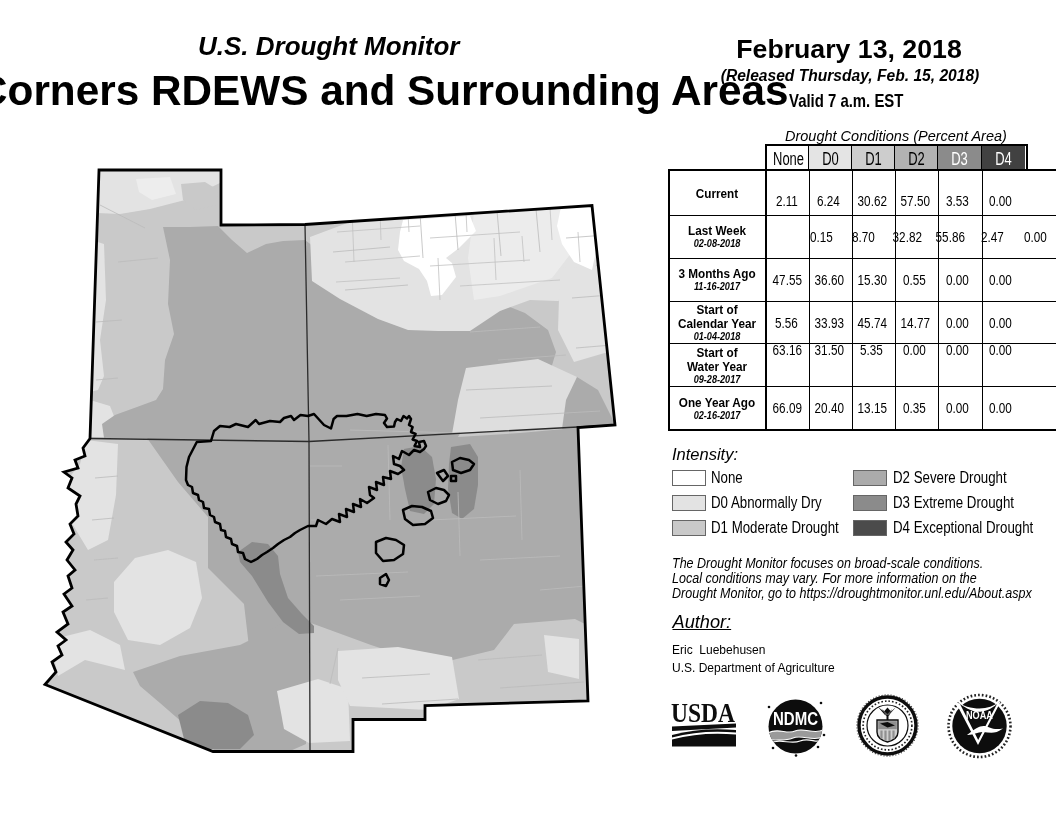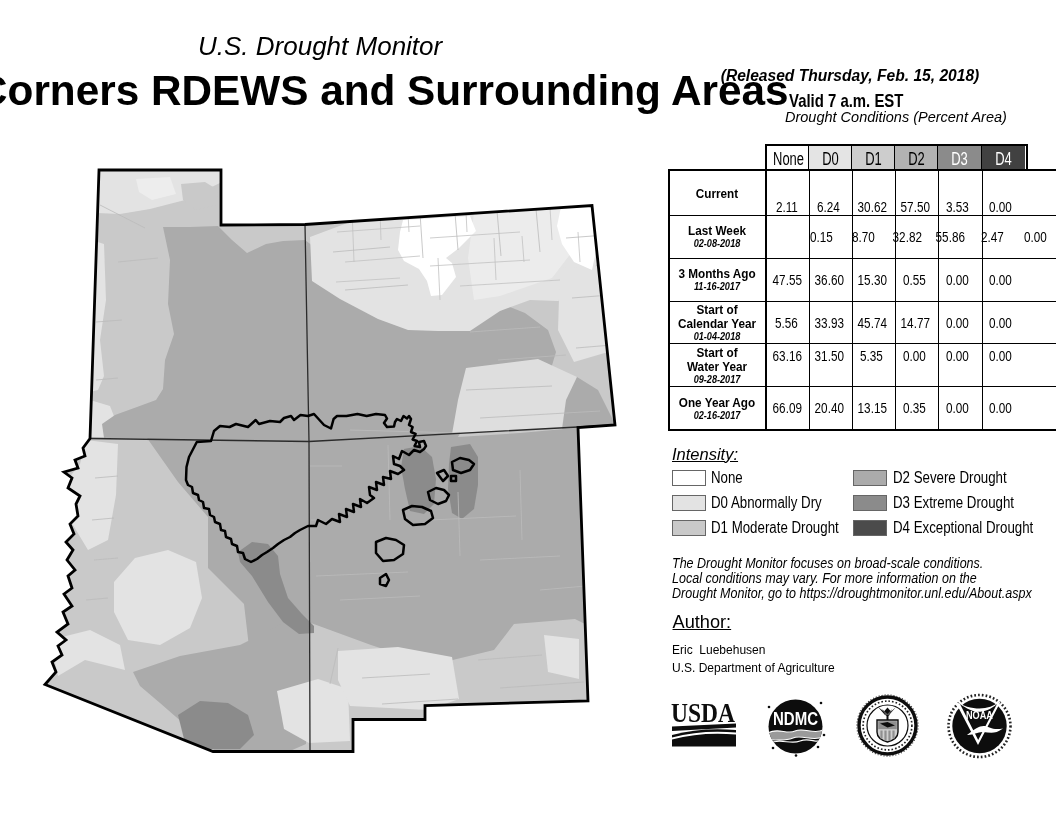--- a/index.html
+++ b/index.html
@@ -17,22 +17,23 @@
   .hc b{display:inline-block;transform:scaleX(.72);font-weight:normal;}
   .sw{width:34.2px;height:16px;border:1px solid #666;box-sizing:border-box;}
   .swl{font-size:16px;line-height:16px;transform:scaleX(.83);transform-origin:left;white-space:nowrap;}
 </style>
 </head>
 <body>
 <div id="page">
 
 <div class="abs" style="left:-23px;top:70.1px;font-size:42.3px;line-height:1;font-weight:bold;white-space:nowrap;">Corners RDEWS and Surrounding Areas</div>
 
-<div class="abs" style="left:198px;top:33px;font-size:26px;line-height:1;font-weight:normal;font-style:italic;white-space:nowrap;">U.S. Drought Monitor</div>
-
+<div class="abs" style="left:198px;top:33px;font-size:26px;line-height:1;font-weight:bold;font-style:italic;white-space:nowrap;">U.S. Drought Monitor</div>
+
+<div class="abs" style="left:649px;top:36.1px;width:400px;text-align:center;font-size:26.7px;line-height:1;font-weight:bold;">February 13, 2018</div>
 
 <div class="abs" style="left:650px;top:67.6px;width:400px;text-align:center;font-size:15.6px;line-height:1;font-weight:bold;font-style:italic;">(Released Thursday, Feb. 15, 2018)</div>
 
 <div class="abs" style="left:788.8px;top:90.9px;font-size:19px;line-height:1;font-weight:bold;"><span style="display:inline-block;transform:scaleX(.785);transform-origin:left;">Valid 7 a.m. EST</span></div>
 
 <svg class="abs" style="left:0;top:0;" width="1056" height="816" viewBox="0 0 1056 816">
 <defs>
 <clipPath id="states">
 <path d="M99,170 L221,170 L221,225 L305,224.5 L592,205.5 L615,425 L578,427.5 L588,701 L425,705.5 L425,719.5 L353,719.5 L353,751.5 L213,751.5 L45,684.5 L56,672 L52,662 L62,655 L58,646 L66,640 L57,632 L68,624 L63,612 L72,606 L64,594 L72,588 L68,576 L75,570 L67,560 L73,550 L66,542 L74,534 L70,524 L78,516 L76,504 L80,496 L68,488 L72,478 L64,472 L78,468 L75,460 L85,456 L83,448 L90,438.5 Z"></path>
 </clipPath>
@@ -116,21 +117,21 @@
 <path d="M452,462 L460,458 L469,460 L474,464 L470,470 L461,473 L453,470 Z"></path>
 
 <rect x="451" y="476" width="5" height="5"></rect>
 
 <path d="M437,473 L444,470 L448,476 L443,481 Z"></path>
 </g>
 
 <path fill="none" stroke="#000" stroke-width="2.8" d="M99,170 L221,170 L221,225 L305,224.5 L592,205.5 L615,425 L578,427.5 L588,701 L425,705.5 L425,719.5 L353,719.5 L353,751.5 L213,751.5 L45,684.5 L56,672 L52,662 L62,655 L58,646 L66,640 L57,632 L68,624 L63,612 L72,606 L64,594 L72,588 L68,576 L75,570 L67,560 L73,550 L66,542 L74,534 L70,524 L78,516 L76,504 L80,496 L68,488 L72,478 L64,472 L78,468 L75,460 L85,456 L83,448 L90,438.5 Z"></path>
 </svg>
 
-<div class="abs" style="left:785px;top:110px;font-size:14.5px;line-height:1;font-style:italic;white-space:nowrap;">Drought Conditions (Percent Area)</div>
+<div class="abs" style="left:785px;top:129px;font-size:14.5px;line-height:1;font-style:italic;white-space:nowrap;">Drought Conditions (Percent Area)</div>
 
 <div class="abs" style="left:764.9px;top:143.8px;width:263.6px;height:27.3px;border:2.6px solid #000;box-sizing:border-box;">
   <div style="display:flex;height:100%;">
     <div class="hc" style="width:42.2px;background:#fff;border-right:1px solid #000;box-sizing:border-box;"><b>None</b></div>
     <div class="hc" style="width:43.2px;background:#e4e4e4;border-right:1px solid #000;box-sizing:border-box;"><b>D0</b></div>
     <div class="hc" style="width:43px;background:#cdcdcd;border-right:1px solid #000;box-sizing:border-box;"><b>D1</b></div>
     <div class="hc" style="width:43px;background:#b2b2b2;border-right:1px solid #000;box-sizing:border-box;"><b>D2</b></div>
     <div class="hc" style="width:43.5px;background:#8b8b8b;border-right:1px solid #000;box-sizing:border-box;color:#fff;"><b>D3</b></div>
     <div class="hc" style="width:43.3px;background:#414141;color:#fff;"><b>D4</b></div>
   </div>
@@ -169,21 +170,21 @@
       </div>
   <div class="abs lbl" style="left:0;top:172.8px;width:94px;height:43px;">
         <b>Start of<br>Water Year</b>
         <i>09-28-2017</i>
       </div>
   <div class="abs lbl" style="left:0;top:215.5px;width:94px;height:43px;">
         <b>One Year Ago</b>
         <i>02-16-2017</i>
       </div>
 
-  <div class="abs row" style="top:14px;">
+  <div class="abs row" style="top:8px;">
     <span><b>2.11</b></span>
         <span><b>6.24</b></span>
         <span><b>30.62</b></span>
         <span><b>57.50</b></span>
         <span><b>3.53</b></span>
         <span><b>0.00</b></span>
   </div>
   <div class="abs row" style="top:44px;margin-left:35px;">
     <span><b>0.15</b></span>
         <span><b>8.70</b></span>
@@ -201,39 +202,39 @@
         <span><b>0.00</b></span>
   </div>
   <div class="abs row" style="top:130px;">
     <span><b>5.56</b></span>
         <span><b>33.93</b></span>
         <span><b>45.74</b></span>
         <span><b>14.77</b></span>
         <span><b>0.00</b></span>
         <span><b>0.00</b></span>
   </div>
-  <div class="abs row" style="top:163px;text-decoration:underline;">
+  <div class="abs row" style="top:157px;text-decoration:underline;">
     <span><b>63.16</b></span>
         <span><b>31.50</b></span>
         <span><b>5.35</b></span>
         <span><b>0.00</b></span>
         <span><b>0.00</b></span>
         <span><b>0.00</b></span>
   </div>
   <div class="abs row" style="top:215px;">
     <span><b>66.09</b></span>
         <span><b>20.40</b></span>
         <span><b>13.15</b></span>
         <span><b>0.35</b></span>
         <span><b>0.00</b></span>
         <span><b>0.00</b></span>
   </div>
 </div>
 
-<div class="abs" style="left:672px;top:445.5px;font-size:16.5px;line-height:1;font-style:italic;text-decoration:underline;">Intensity:</div>
+<div class="abs" style="left:672px;top:445.5px;font-size:16.5px;line-height:1;font-style:italic;">Intensity:</div>
 
 <div class="abs sw" style="left:671.9px;top:469.6px;background:#fff;"></div>
 <div class="abs swl" style="left:711px;top:470px;">None</div>
 
 <div class="abs sw" style="left:671.9px;top:494.5px;background:#e3e3e3;"></div>
 <div class="abs swl" style="left:711px;top:495px;">D0 Abnormally Dry</div>
 
 <div class="abs sw" style="left:671.9px;top:519.8px;background:#c9c9c9;"></div>
 <div class="abs swl" style="left:711px;top:520.3px;">D1 Moderate Drought</div>
 
@@ -245,21 +246,21 @@
 
 <div class="abs sw" style="left:853.3px;top:519.8px;background:#4b4b4b;"></div>
 <div class="abs swl" style="left:892.5px;top:520.3px;">D4 Exceptional Drought</div>
 
 <div class="abs" style="left:672px;top:555.5px;font-size:14px;font-style:italic;line-height:15.3px;white-space:nowrap;transform:scaleX(.895);transform-origin:left;">
 The Drought Monitor focuses on broad-scale conditions.<br>
 Local conditions may vary. For more information on the<br>
 Drought Monitor, go to https://droughtmonitor.unl.edu/About.aspx
 </div>
 
-<div class="abs" style="left:672.5px;top:613.2px;font-size:18.2px;line-height:1;text-decoration:underline;">Author:</div>
+<div class="abs" style="left:672.5px;top:613.2px;font-size:18.2px;line-height:1;font-style:italic;text-decoration:underline;">Author:</div>
 
 <div class="abs" style="left:672px;top:643.5px;font-size:12px;line-height:1;">Eric&nbsp; Luebehusen</div>
 
 <div class="abs" style="left:672px;top:661.8px;font-size:12px;line-height:1;">U.S. Department of Agriculture</div>
 
 <svg class="abs" style="left:670px;top:700px;" width="70" height="50" viewBox="0 0 70 50">
   <text x="1" y="22" font-family="Liberation Serif, serif" font-size="27" font-weight="bold" fill="#0d0d0d" textLength="64" lengthAdjust="spacingAndGlyphs">USDA</text>
   <path fill="#0d0d0d" d="M2,26.5 L66,23.5 L66,27.5 L2,31 Z"></path>
   <path fill="#0d0d0d" d="M2,35 C22,29.5 44,28 66,30 L66,46.5 L2,46.5 Z"></path>
   <path fill="#fff" d="M2,37.5 C22,32 44,30.5 66,32.5 L66,34.5 C44,32.5 22,34 2,39.5 Z"></path>

